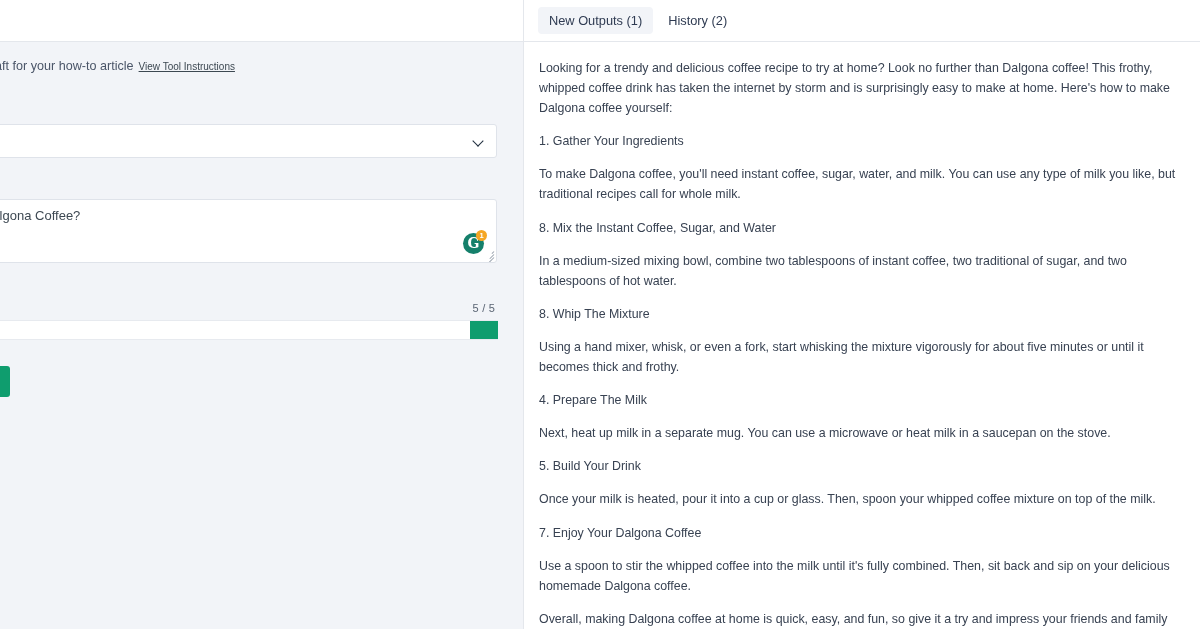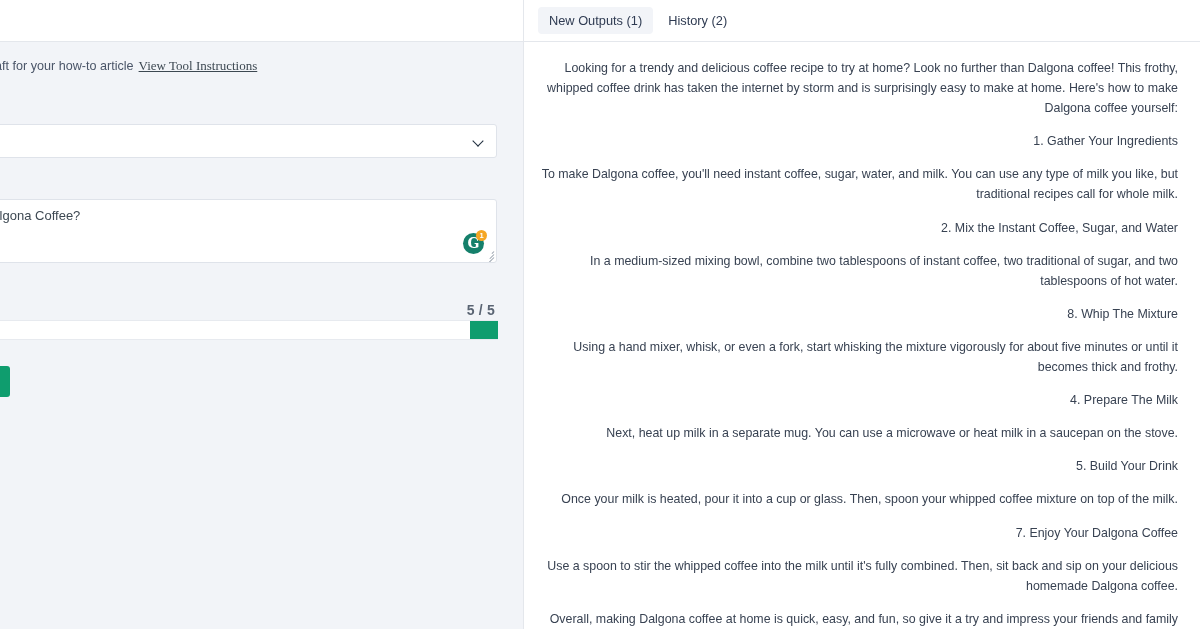--- a/index.html
+++ b/index.html
@@ -45,27 +45,26 @@
     align-items: center;
     padding-left: 0;
     margin-left: -26px;
   }
   .subtitle-text {
     font-size: 12.6px;
     color: #4a5568;
     white-space: nowrap;
   }
   .tool-instructions-link {
-    font-size: 13px;
+    font-size: 10px;
     color: #3d4852;
     text-decoration: underline;
     margin-left: 5px;
     cursor: pointer;
     white-space: nowrap;
-    font-family: Liberation Serif, serif;
   }
 
   .field-select-wrap {
     position: absolute;
     left: -30px;
     top: 124px;
     width: 527px;
     height: 34px;
   }
   .field-select {
@@ -185,23 +184,23 @@
   .counter-row {
     position: absolute;
     left: -30px;
     top: 302px;
     width: 527px;
     display: flex;
     justify-content: flex-end;
     padding-right: 2px;
   }
   .counter-text {
-    font-size: 14px;
+    font-size: 11px;
     color: #5a6473;
-    font-weight: 700;
+    font-weight: 400;
     letter-spacing: 0.2px;
   }
 
   .progress-track {
     position: absolute;
     left: -30px;
     top: 320px;
     width: 528px;
     height: 20px;
     background: #ffffff;
@@ -275,21 +274,20 @@
   }
   .tab.active {
     background: #f2f4f8;
     font-weight: 400;
   }
 
   .output-scroll {
     flex: 1;
     overflow: hidden;
     padding: 0;
-    text-align: right;
   }
 
   .output-card {
     padding: 16px 22px 0 15px;
   }
   .out-p {
     font-size: 12.4px;
     line-height: 1.62;
     color: #384252;
     margin-bottom: 13px;
@@ -358,21 +356,21 @@
       <div class="tab active">New Outputs (1)</div>
       <div class="tab">History (2)</div>
     </div>
 
     <div class="output-scroll">
 
       <div class="output-card">
         <p class="out-p">Looking for a trendy and delicious coffee recipe to try at home? Look no further than Dalgona coffee! This frothy, whipped coffee drink has taken the internet by storm and is surprisingly easy to make at home. Here's how to make Dalgona coffee yourself:</p>
         <p class="out-p">1. Gather Your Ingredients</p>
         <p class="out-p">To make Dalgona coffee, you'll need instant coffee, sugar, water, and milk. You can use any type of milk you like, but traditional recipes call for whole milk.</p>
-        <p class="out-p">2. Mix the Instant Coffee, Sugar, and Water</p>
+        <p class="out-p">8. Mix the Instant Coffee, Sugar, and Water</p>
         <p class="out-p">In a medium-sized mixing bowl, combine two tablespoons of instant coffee, two traditional of sugar, and two tablespoons of hot water.</p>
         <p class="out-p">8. Whip The Mixture</p>
         <p class="out-p">Using a hand mixer, whisk, or even a fork, start whisking the mixture vigorously for about five minutes or until it becomes thick and frothy.</p>
         <p class="out-p">4. Prepare The Milk</p>
         <p class="out-p">Next, heat up milk in a separate mug. You can use a microwave or heat milk in a saucepan on the stove.</p>
         <p class="out-p">5. Build Your Drink</p>
         <p class="out-p">Once your milk is heated, pour it into a cup or glass. Then, spoon your whipped coffee mixture on top of the milk.</p>
         <p class="out-p">7. Enjoy Your Dalgona Coffee</p>
         <p class="out-p">Use a spoon to stir the whipped coffee into the milk until it's fully combined. Then, sit back and sip on your delicious homemade Dalgona coffee.</p>
         <p class="out-p">Overall, making Dalgona coffee at home is quick, easy, and fun, so give it a try and impress your friends and family with your homemade creation.</p>

